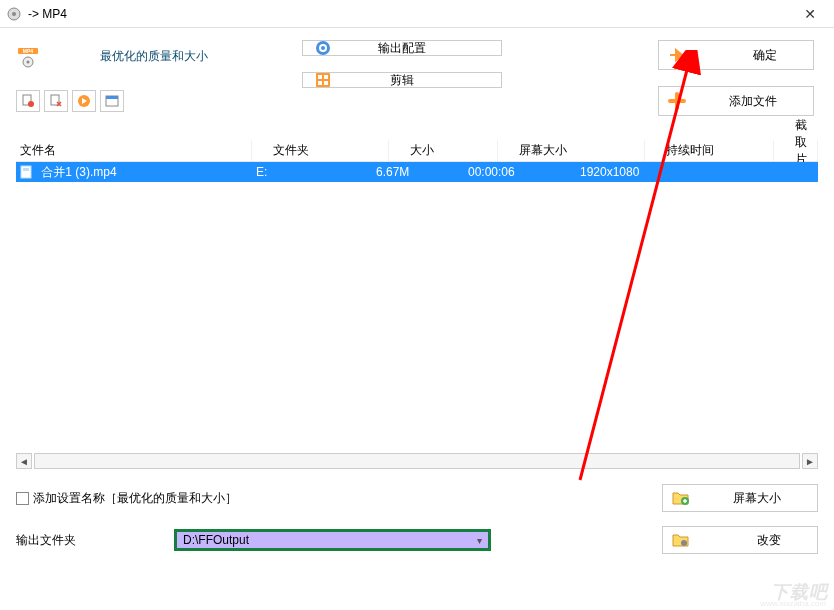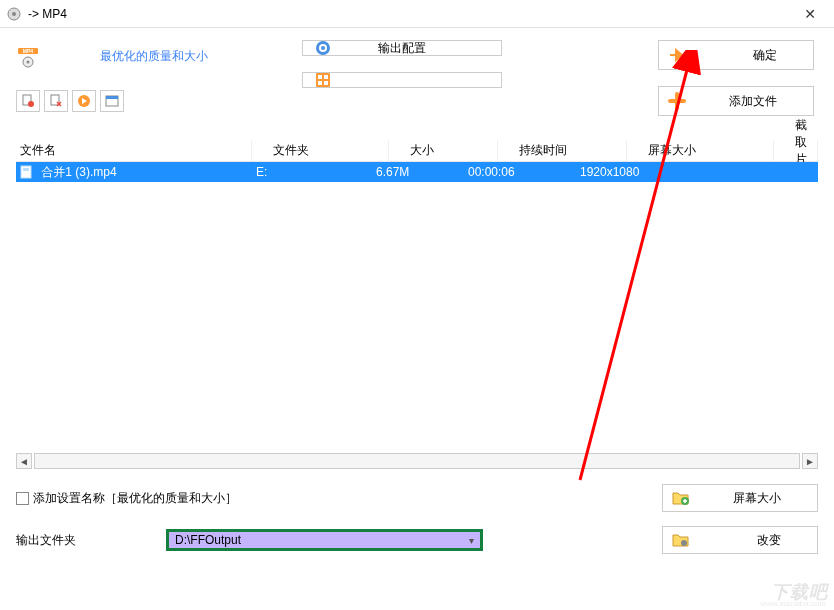--- a/index.html
+++ b/index.html
@@ -39,21 +39,21 @@
     .left-block { width: 286px; }
     .quality-row {
       display: flex;
       align-items: center;
       height: 32px;
     }
     .mp4-icon {
       width: 24px; height: 24px;
       margin-right: 60px;
     }
-    .quality-label { font-size: 12px; color: #3b82f6; }
+    .quality-label { font-size: 12px; color: #0c4a6e; }
     .small-toolbar {
       display: flex;
       gap: 4px;
       margin-top: 18px;
     }
     .small-btn {
       width: 24px; height: 22px;
       border: 1px solid #ccc;
       background: #fff;
       display: flex; align-items: center; justify-content: center;
@@ -174,20 +174,21 @@
       border: 1px solid #ccc;
       background: #fff;
       display: flex; align-items: center;
       cursor: pointer;
     }
     .output-row {
       display: flex;
       align-items: center;
       height: 28px;
       margin-top: 14px;
+      gap: 8px;
     }
     .output-label { width: 150px; }
     .output-select {
       width: 317px; height: 22px;
       border: 3px solid #15803d;
       background: #c4b5fd;
       display: flex;
       align-items: center;
       padding: 0 6px;
       cursor: pointer;
@@ -289,20 +290,21 @@
     <div class="wide-btn">
       <span class="wide-btn-icon">
         <svg width="18" height="18" viewBox="0 0 18 18">
             <rect x="2" y="2" width="14" height="14" fill="#ff9933" rx="1"></rect>
             <rect x="4" y="4" width="4" height="4" fill="#fff"></rect>
             <rect x="10" y="4" width="4" height="4" fill="#fff"></rect>
             <rect x="4" y="10" width="4" height="4" fill="#fff"></rect>
             <rect x="10" y="10" width="4" height="4" fill="#fff"></rect>
           </svg>
       </span>
+      <span class="wide-btn-label">剪辑</span>
     </div>
   </div>
 
   <div class="right-block">
     <div class="right-btn">
       <span class="right-btn-icon">
         <svg width="18" height="18" viewBox="0 0 18 18">
             <path d="M2 9 L12 9 M8 4 L14 9 L8 14 Z" fill="#ff9933" stroke="#ff9933" stroke-width="2"></path>
           </svg>
       </span>
@@ -317,22 +319,22 @@
       <span class="right-btn-label">添加文件</span>
     </div>
   </div>
 </div>
 
 <div class="table-section">
   <div class="table-header">
     <div class="th col-name">文件名</div>
     <div class="th col-folder">文件夹</div>
     <div class="th col-size">大小</div>
+    <div class="th col-screen">屏幕大小</div>
     <div class="th col-duration">持续时间</div>
-    <div class="th col-screen">屏幕大小</div>
     <div class="th col-clip">截取片断</div>
   </div>
   <div class="table-body">
     <div class="table-row">
       <div class="td col-name">
         <span class="file-icon">
           <svg viewBox="0 0 14 14">
               <rect x="1" y="1" width="10" height="12" fill="#fff" stroke="#bbddff"></rect>
               <rect x="3" y="3" width="6" height="3" fill="#bbddff"></rect>
             </svg>

